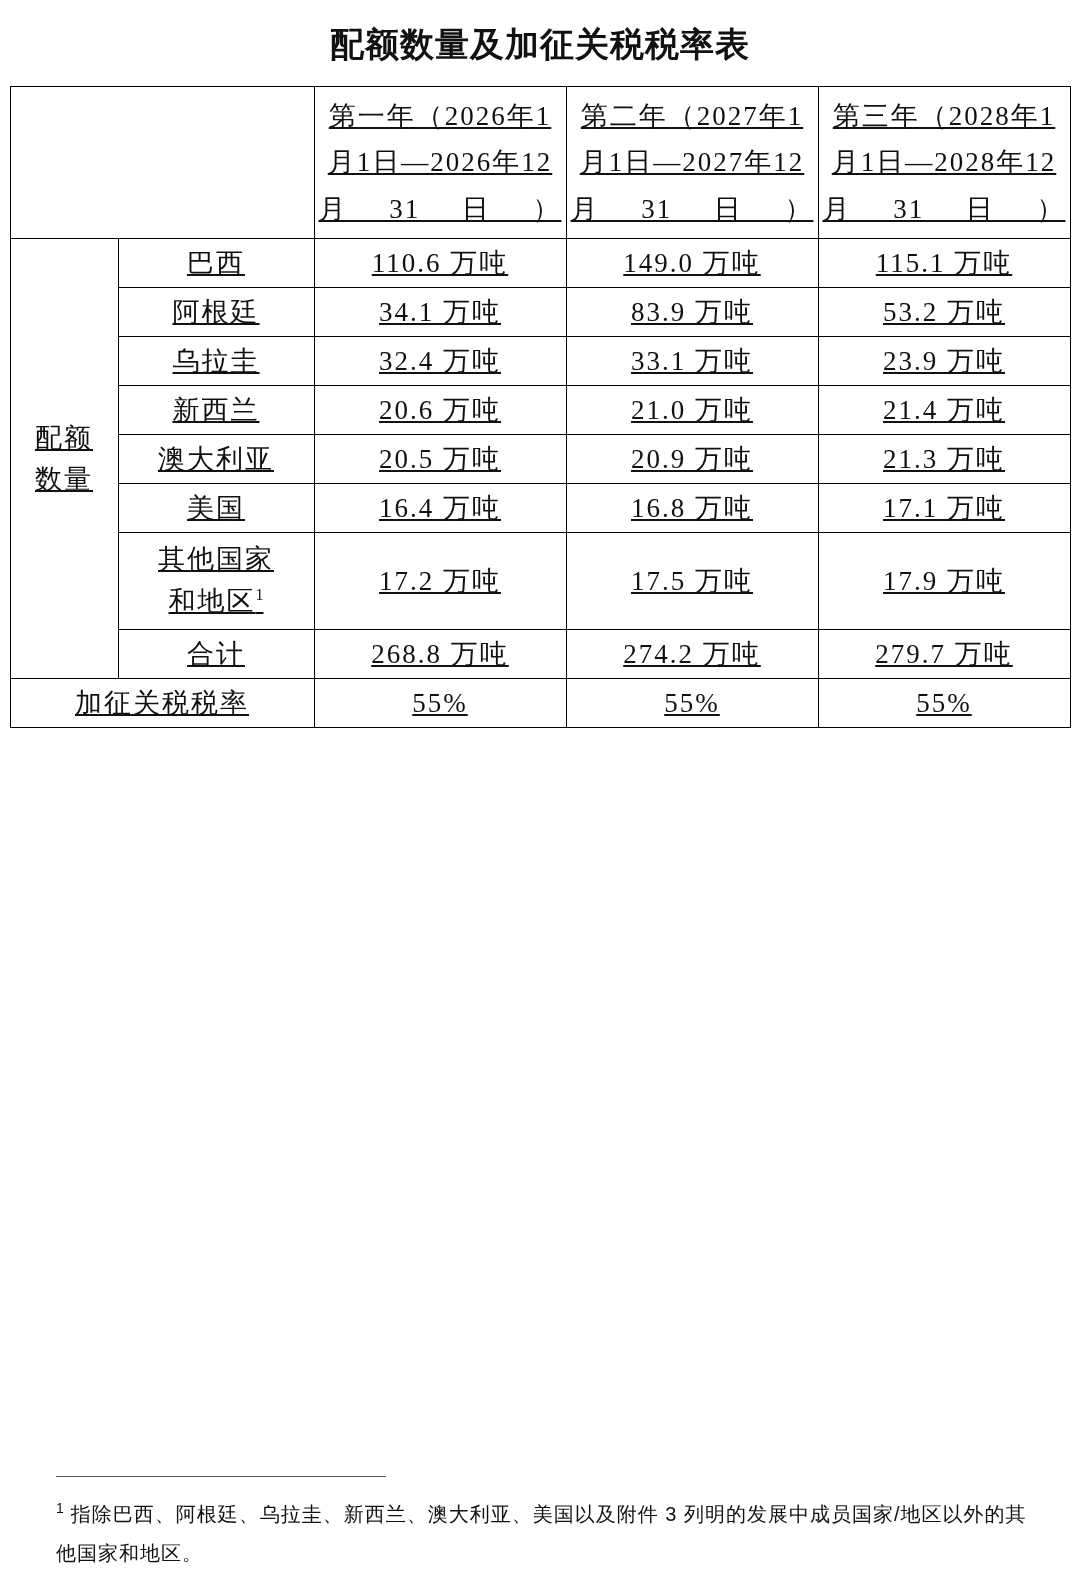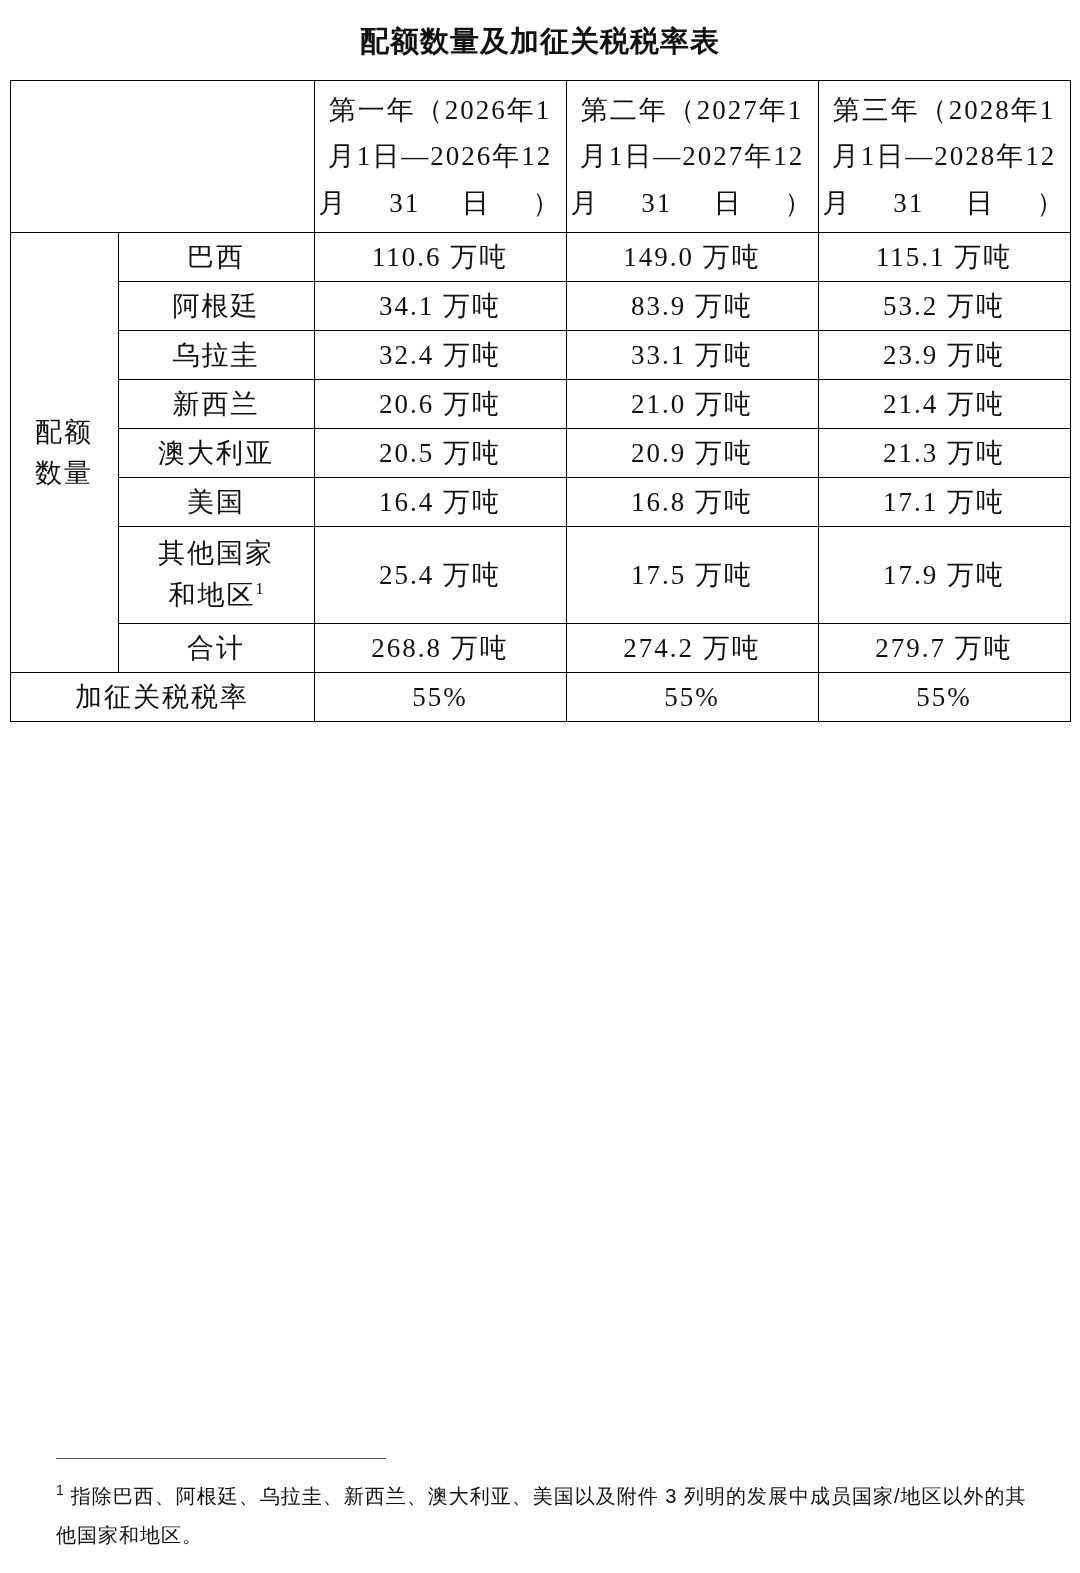--- a/index.html
+++ b/index.html
@@ -19,40 +19,41 @@
     width: 1080px;
     height: 1573px;
     box-sizing: border-box;
     padding: 0;
     position: relative;
   }
   .doc-title {
     text-align: center;
     font-family: "Liberation Sans", "DejaVu Sans", sans-serif;
     font-weight: bold;
-    font-size: 29px;
+    font-size: 34px;
     letter-spacing: 1px;
     margin: 22px 0 18px 0;
     color: #111111;
   }
   table.quota {
     border-collapse: collapse;
     margin: 0 auto;
     width: 1030px;
     table-layout: fixed;
   }
   table.quota td {
     border: 1px solid #000000;
     text-align: center;
     vertical-align: middle;
     font-size: 27px;
     font-family: "Liberation Serif", "DejaVu Serif", serif;
     letter-spacing: 2px;
     padding: 6px 4px;
     color: #111111;
+    text-decoration: underline;
   }
   td.corner-empty {
     border-top: 1px solid #000000;
     border-left: 1px solid #000000;
   }
   td.year-head {
     line-height: 1.72;
     padding: 12px 16px;
     text-align: justify;
     text-align-last: justify;
@@ -91,21 +92,21 @@
     letter-spacing: 3px;
   }
   td.pct {
     letter-spacing: 0px;
   }
   .col-year { width: 252px; }
   .footnote-wrap {
     position: absolute;
     left: 48px;
     right: 48px;
-    bottom: 40px;
+    bottom: 22px;
   }
   .footnote-rule {
     width: 330px;
     height: 0;
     border-top: 1px solid #555555;
     margin: 0 0 18px 8px;
   }
   .footnote-text {
     font-family: "Liberation Sans", "DejaVu Sans", sans-serif;
     font-size: 20px;
@@ -187,21 +188,21 @@
         <td class="value">16.4 万吨</td>
         <td class="value">16.8 万吨</td>
         <td class="value">17.1 万吨</td>
       </tr>
 
       <tr>
         <td class="country two-line">
           <span class="l">其他国家</span>
           <span class="l"><span>和地区</span><sup class="fn">1</sup></span>
         </td>
-        <td class="value">25.4 万吨</td>
+        <td class="value">17.2 万吨</td>
         <td class="value">17.5 万吨</td>
         <td class="value">17.9 万吨</td>
       </tr>
 
       <tr>
         <td class="country">合计</td>
         <td class="value">268.8 万吨</td>
         <td class="value">274.2 万吨</td>
         <td class="value">279.7 万吨</td>
       </tr>

